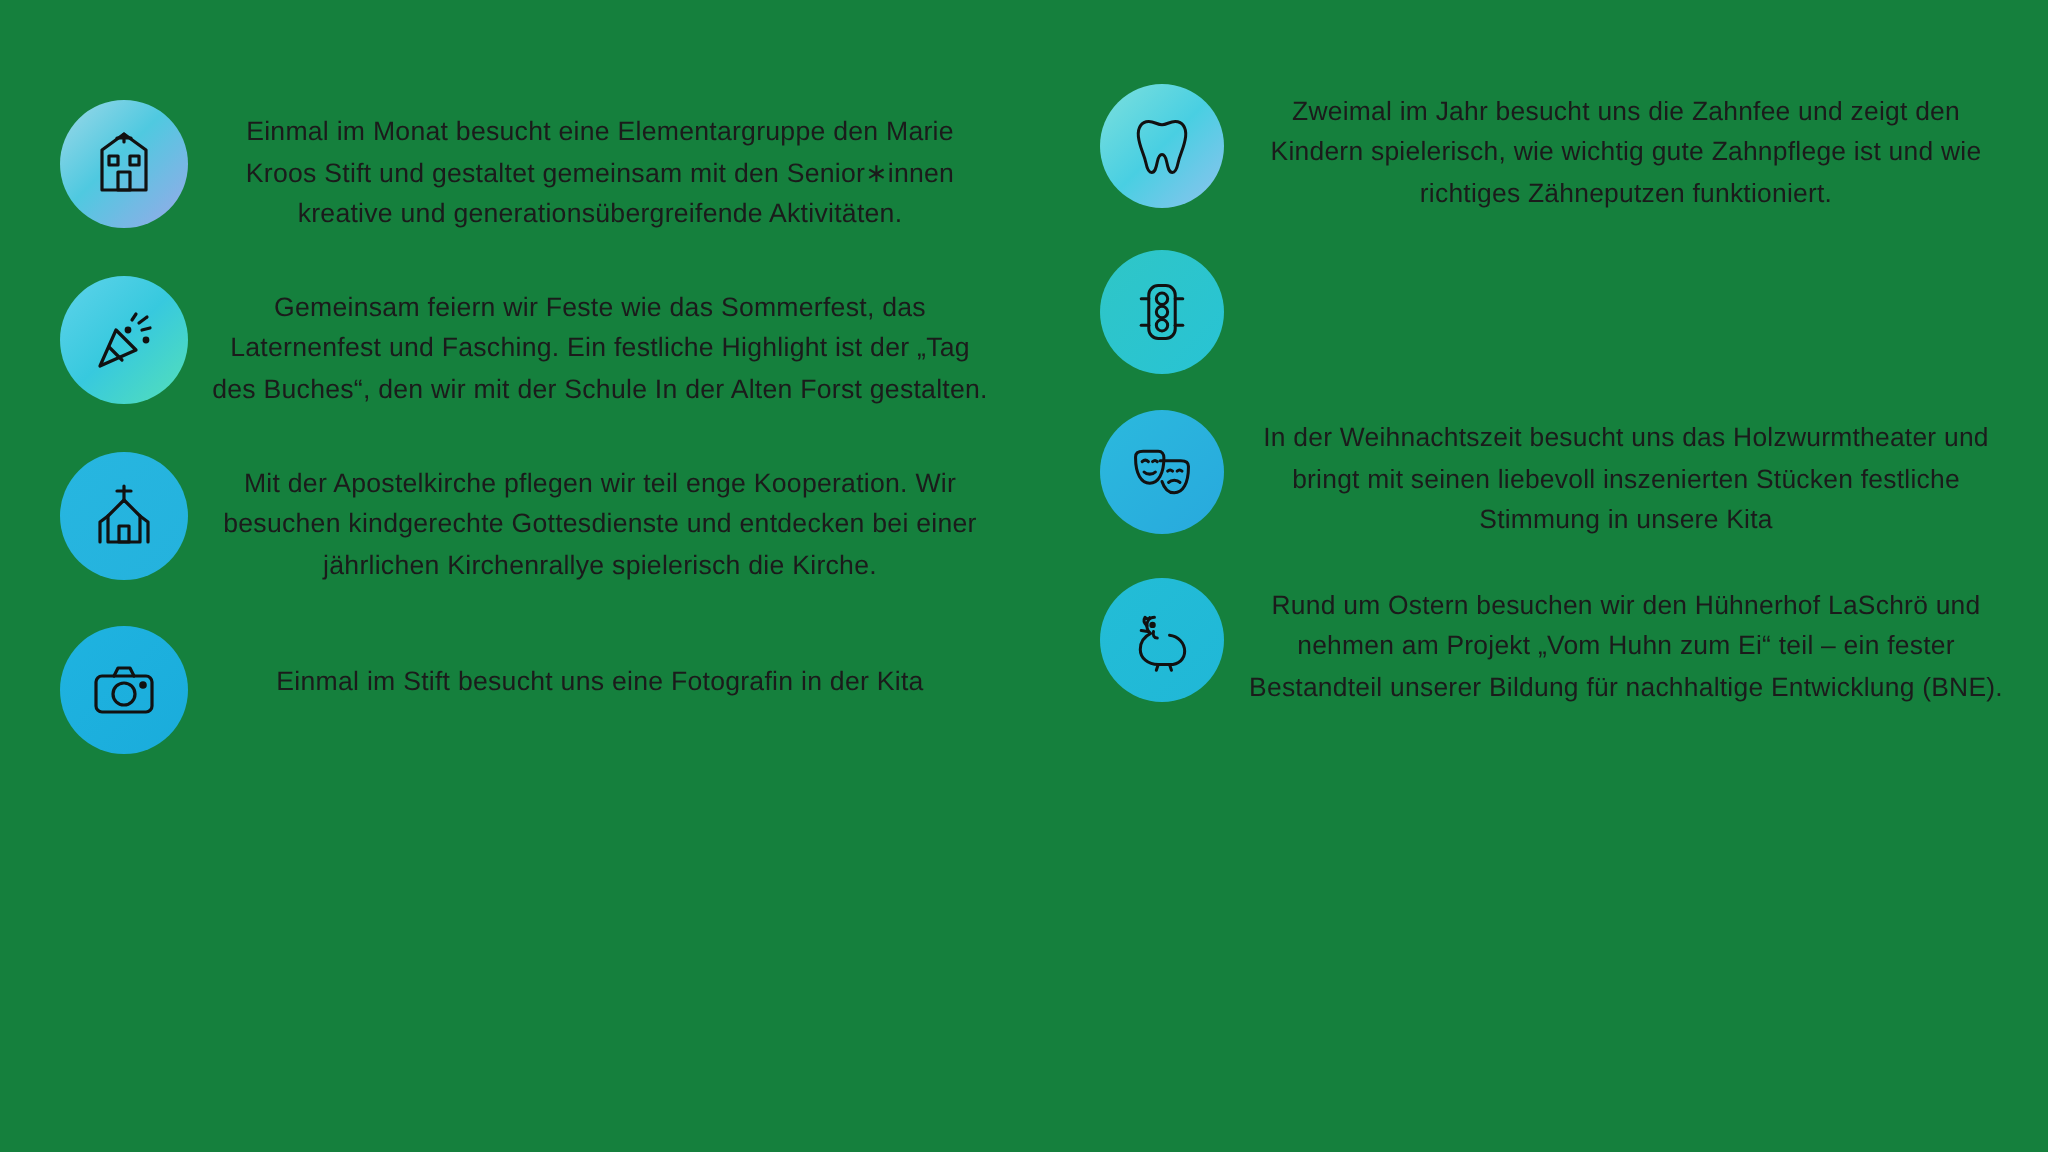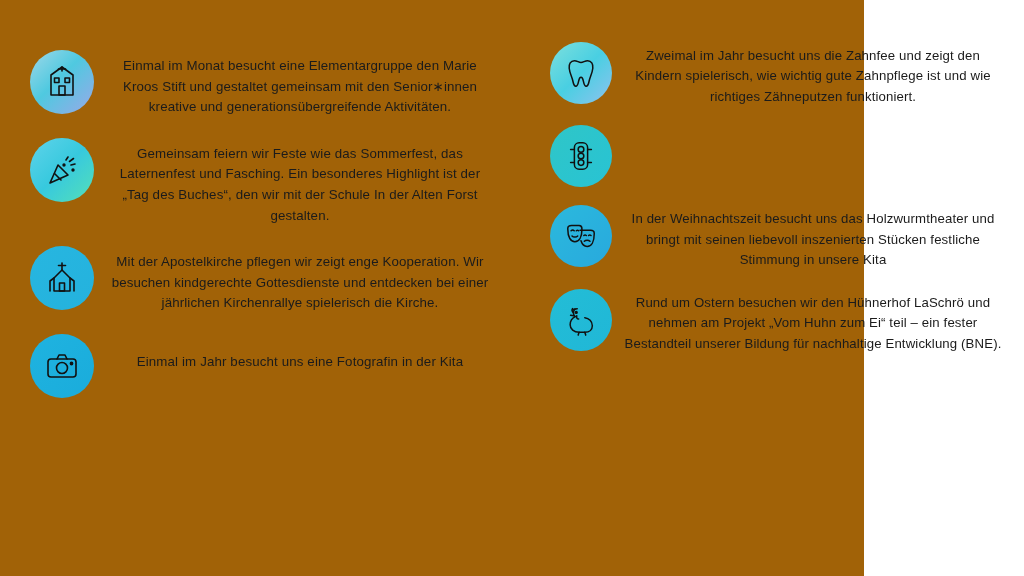--- a/index.html
+++ b/index.html
@@ -8,23 +8,23 @@
   }
   body {
     width: 1024px;
     height: 576px;
     background: #ffffff;
     font-family: "Liberation Sans", sans-serif;
     overflow: hidden;
   }
   .slide {
     position: relative;
-    width: 864px;
+    width: 1024px;
     height: 576px;
-    background: #a16207;
+    background: #15803d;
   }
   .columns {
     position: absolute;
     left: 0;
     top: 0;
     width: 1024px;
     display: flex;
     flex-direction: row;
   }
   .column {
@@ -117,47 +117,47 @@
           <svg width="36" height="36" viewBox="0 0 36 36" fill="none" stroke="#111" stroke-width="1.6" stroke-linecap="round" stroke-linejoin="round">
             <path d="M6 31 L14 13 L24 23 Z"></path>
             <path d="M10.5 21.5 L17 28"></path>
             <path d="M22 8 L24 5"></path>
             <path d="M27 13 L31 12"></path>
             <path d="M25.5 9.5 L29.5 6.5"></path>
             <circle cx="20" cy="13" r="0.9" fill="#111"></circle>
             <circle cx="29" cy="18" r="0.9" fill="#111"></circle>
           </svg>
         </div>
-        <div class="text">Gemeinsam feiern wir Feste wie das Sommerfest, das Laternenfest und Fasching. Ein besonderes Highlight ist der „Tag des Buches“, den wir mit der Schule In der Alten Forst gestalten.</div>
+        <div class="text">Gemeinsam feiern wir Feste wie das Sommerfest, das Laternenfest und Fasching. Ein festliche Highlight ist der „Tag des Buches“, den wir mit der Schule In der Alten Forst gestalten.</div>
       </div>
 
       <div class="item item-3">
         <div class="bullet grad-c">
           <svg width="36" height="36" viewBox="0 0 36 36" fill="none" stroke="#111" stroke-width="1.6" stroke-linecap="round" stroke-linejoin="round">
             <path d="M18 3 L18 10"></path>
             <path d="M14.5 5.5 L21.5 5.5"></path>
             <path d="M18 10 L26 18 L26 31 L10 31 L10 18 Z"></path>
             <path d="M6 31 L6 21 L10 18"></path>
             <path d="M30 31 L30 21 L26 18"></path>
             <rect x="15.5" y="23" width="5" height="8"></rect>
           </svg>
         </div>
-        <div class="text">Mit der Apostelkirche pflegen wir zeigt enge Kooperation. Wir besuchen kindgerechte Gottesdienste und entdecken bei einer jährlichen Kirchenrallye spielerisch die Kirche.</div>
+        <div class="text">Mit der Apostelkirche pflegen wir teil enge Kooperation. Wir besuchen kindgerechte Gottesdienste und entdecken bei einer jährlichen Kirchenrallye spielerisch die Kirche.</div>
       </div>
 
       <div class="item item-4">
         <div class="bullet grad-d">
           <svg width="36" height="36" viewBox="0 0 36 36" fill="none" stroke="#111" stroke-width="1.6" stroke-linecap="round" stroke-linejoin="round">
             <rect x="4" y="11" width="28" height="18" rx="3"></rect>
             <path d="M13 11 L15 7 L21 7 L23 11"></path>
             <circle cx="18" cy="20" r="5.5"></circle>
             <circle cx="27.5" cy="15.5" r="1.1" fill="#111"></circle>
           </svg>
         </div>
-        <div class="text">Einmal im Jahr besucht uns eine Fotografin in der Kita</div>
+        <div class="text">Einmal im Stift besucht uns eine Fotografin in der Kita</div>
       </div>
 
     </div>
 
     <div class="column col-right">
 
       <div class="item item-5">
         <div class="bullet grad-e">
           <svg width="34" height="34" viewBox="0 0 36 36" fill="none" stroke="#111" stroke-width="1.6" stroke-linecap="round" stroke-linejoin="round">
             <path d="M11 5 C7 5 5 8.5 5.5 13 C6.2 19 8.5 22 9.5 27 C10.2 30.5 11 32 12.5 32 C14.2 32 14.8 30 15.5 26.5 C16 24 16.8 22.5 18 22.5 C19.2 22.5 20 24 20.5 26.5 C21.2 30 21.8 32 23.5 32 C25 32 25.8 30.5 26.5 27 C27.5 22 29.8 19 30.5 13 C31 8.5 29 5 25 5 C22 5 20.5 6.8 18 6.8 C15.5 6.8 14 5 11 5 Z"></path>

